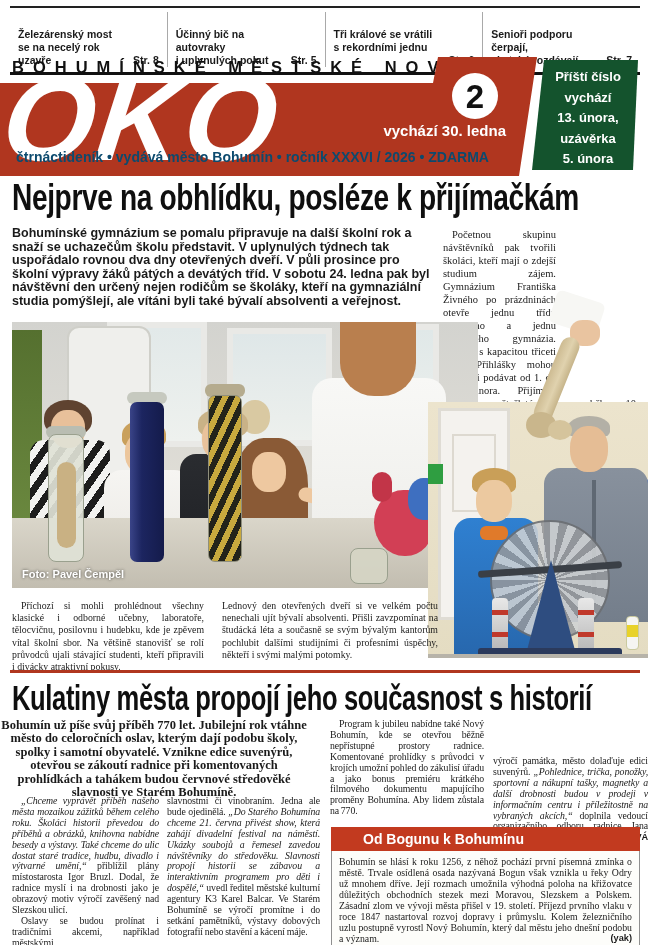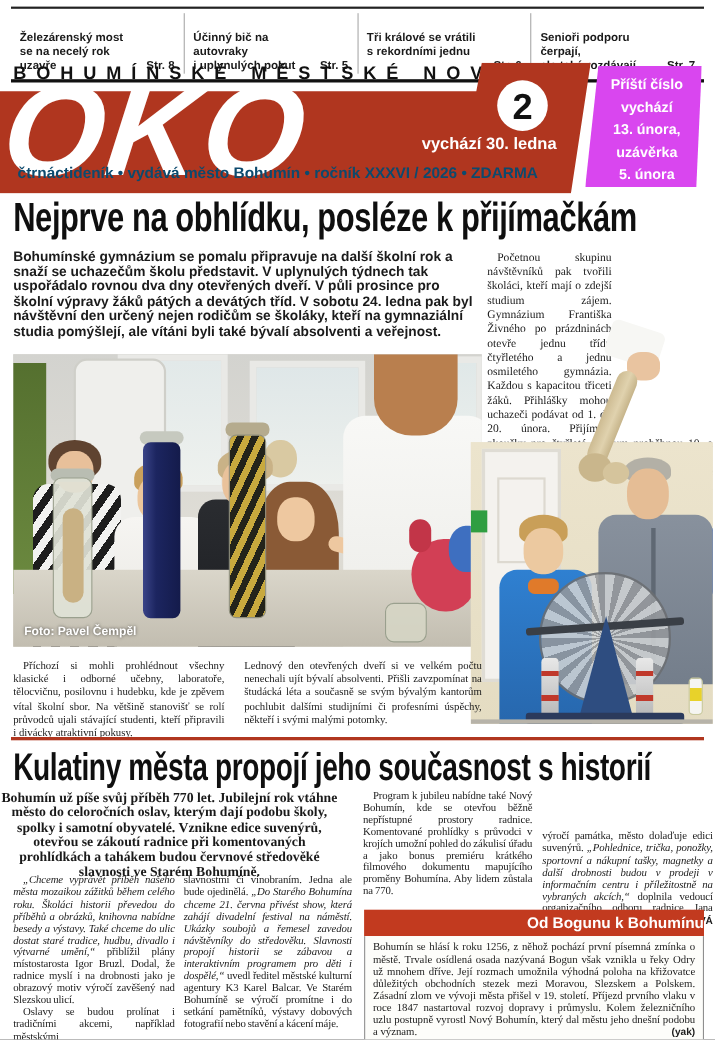--- a/index.html
+++ b/index.html
@@ -25,41 +25,41 @@
   .oko{position:absolute;left:4px;top:5px;font-family:"Liberation Sans",sans-serif;
        font-style:italic;font-weight:bold;font-size:118px;line-height:118px;color:#fff;
        letter-spacing:2px;transform:skewX(-7deg);white-space:nowrap;}
   .issue-circle{position:absolute;left:452px;top:18px;width:46px;height:46px;border-radius:50%;
        background:#fff;text-align:center;line-height:47px;font-family:"Liberation Sans",sans-serif;
        font-weight:bold;font-size:33px;color:#111;}
   .release-date{position:absolute;left:358px;top:67px;width:148px;text-align:right;color:#fff;
        font-family:"Liberation Sans",sans-serif;font-weight:bold;font-size:15px;}
   .tagline{position:absolute;left:16px;top:94px;color:#0c4a6e;font-family:"Liberation Sans",sans-serif;
        font-weight:bold;font-size:14px;white-space:nowrap;}
-  .next-box{position:absolute;left:532px;top:5px;width:106px;height:110px;background:#d946ef;
+  .next-box{position:absolute;left:532px;top:5px;width:106px;height:110px;background:#14532d;
        clip-path:polygon(12px 0px,106px 0px,101px 110px,0px 110px);
        color:#fff;font-family:"Liberation Sans",sans-serif;font-weight:bold;font-size:13px;
        text-align:center;padding-top:7px;box-sizing:border-box;}
   .next-box span{display:block;line-height:20.5px;padding-left:6px;}
 
   
   .headline1{position:absolute;top:177px;left:12px;font-family:"Liberation Sans",sans-serif;
        font-weight:bold;font-size:37px;letter-spacing:-0.5px;white-space:nowrap;color:#0f0f0f;
        transform:scaleX(0.76);transform-origin:0 0;}
   .lead1{position:absolute;top:227px;left:12px;width:424px;font-family:"Liberation Sans",sans-serif;
        font-weight:bold;font-size:12.5px;line-height:13.6px;margin:0;}
   .side-col{position:absolute;top:228px;left:443px;width:205px;font-size:10.5px;line-height:13px;
        text-align:justify;margin:0;}
   .side-col .indent{display:inline-block;width:9px;}
   .bone-gap{float:right;width:92px;height:80px;margin-top:88px;}
   .sig{font-family:"Liberation Sans",sans-serif;font-weight:bold;font-size:9.5px;}
 
   
   .photo{position:absolute;overflow:hidden;background:#d5d4cf;}
-  .photo-main{top:322px;left:12px;width:426px;height:266px;}
+  .photo-main{top:322px;left:12px;width:426px;height:266px;padding-left:40px;}
   .photo-side{top:402px;left:428px;width:220px;height:256px;background:#e9e2cd;}
   .photo .abs{position:absolute;}
   .caption{position:absolute;left:10px;bottom:8px;color:#fff;font-family:"Liberation Sans",sans-serif;
        font-weight:bold;font-size:11px;text-shadow:0 0 3px rgba(0,0,0,.65);}
 
   
   .below-left{position:absolute;top:600px;left:12px;width:192px;font-size:9.8px;line-height:12.2px;
        text-align:justify;margin:0;}
   .below-right{position:absolute;top:600px;left:222px;width:216px;font-size:9.8px;line-height:12.2px;
        text-align:justify;margin:0;}
@@ -79,22 +79,22 @@
   .col1{top:796px;left:12px;width:147px;}
   .col2{top:796px;left:167px;width:153px;}
   .col3{top:719px;left:330px;width:154px;}
   .col4{top:756px;left:493px;width:155px;}
   .col .indent{display:inline-block;width:9px;}
   .col p{margin:0;}
   .author{float:right;font-family:"Liberation Sans",sans-serif;font-weight:bold;font-size:9.2px;font-style:normal;}
 
   
   .hist-box{position:absolute;top:827px;left:331px;width:309px;}
-  .hist-head{height:24px;background:#c23a1f;color:#fff;text-align:right;line-height:24px;
-       font-family:"Liberation Sans",sans-serif;font-weight:bold;font-size:14px;}
+  .hist-head{height:24px;background:#c23a1f;color:#fff;text-align:left;line-height:24px;
+       font-family:"Liberation Sans",sans-serif;font-weight:bold;font-size:14px;padding-left:32px;}
   .hist-body{border:1px solid #8f8f8f;border-top:none;background:#fdfdfa;padding:5px 7px;
        font-size:9.8px;line-height:11px;text-align:justify;margin:0;}
 
   
   .bone-wrap{position:absolute;left:518px;top:296px;width:132px;height:142px;z-index:5;}
   .bone-wrap .abs{position:absolute;}
 </style>
 </head>
 <body>
 

